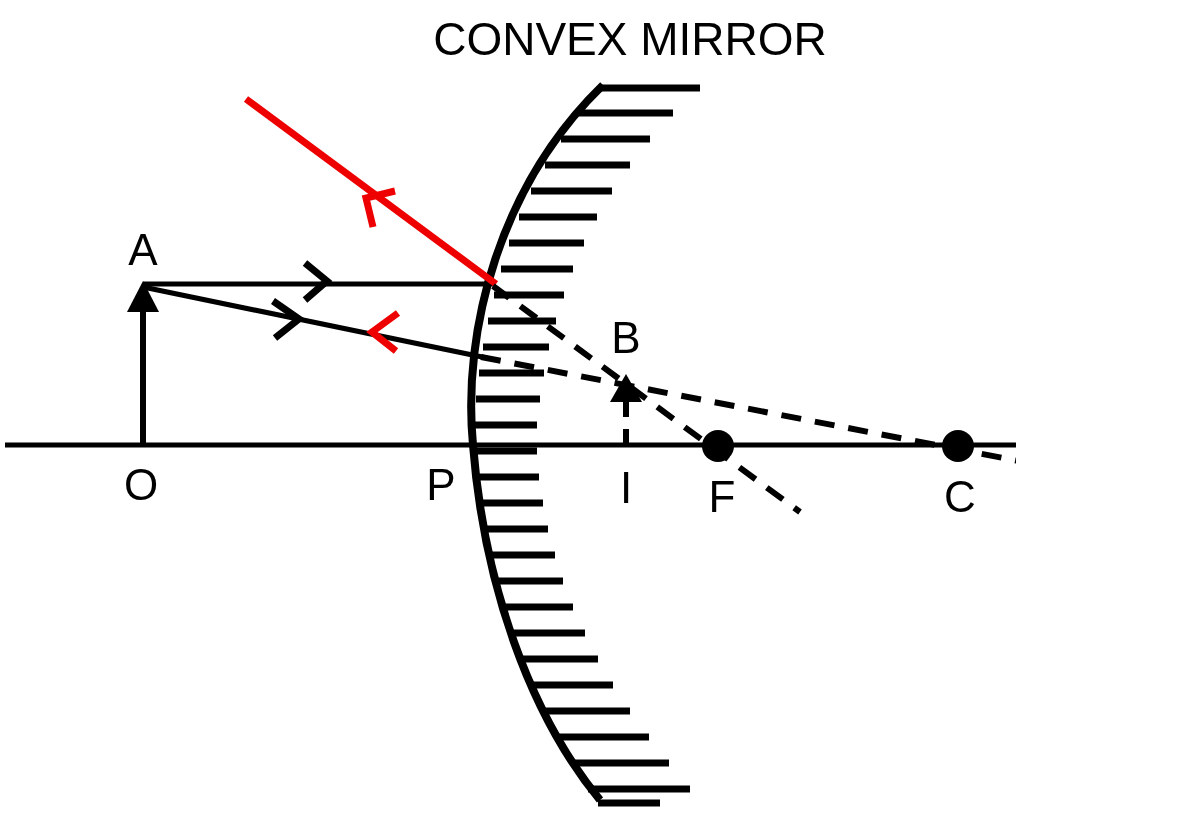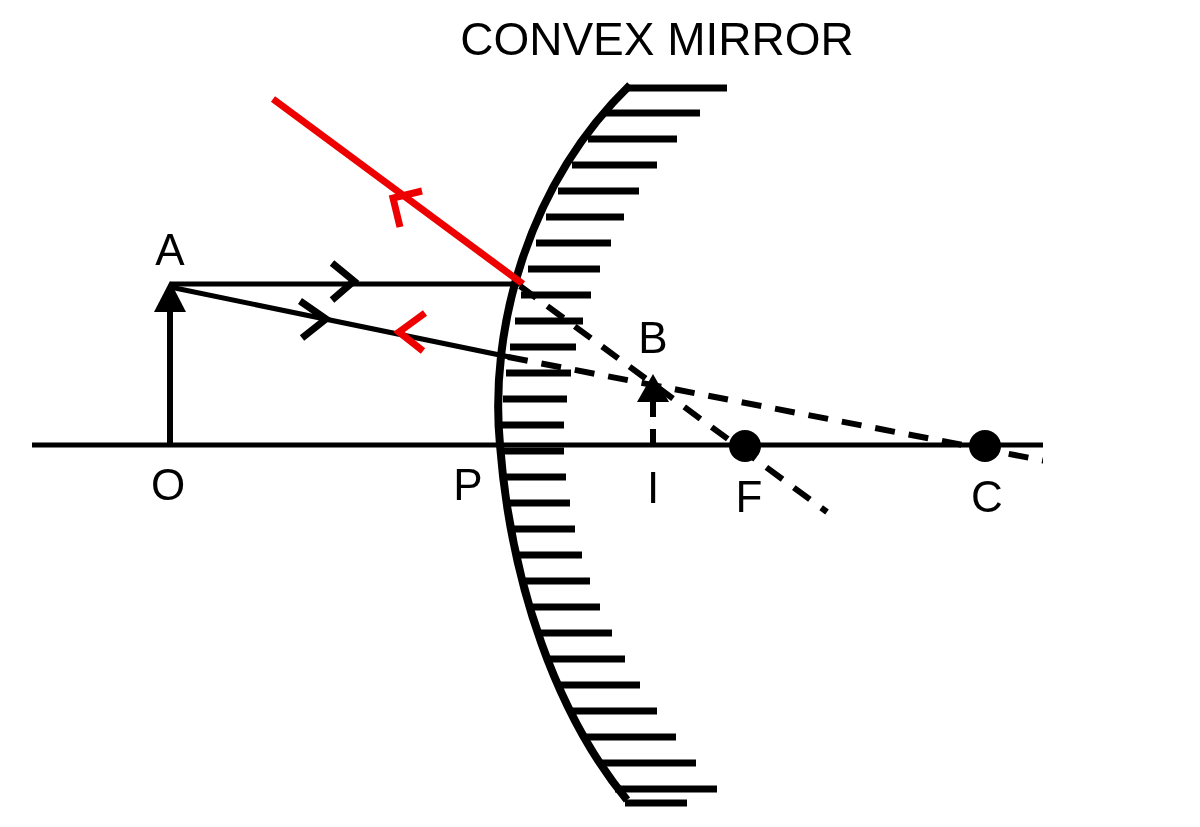--- a/index.html
+++ b/index.html
@@ -10,21 +10,20 @@
   }
   body {
     font-family: "Liberation Sans", sans-serif;
   }
   #stage {
     position: relative;
     width: 1016px;
     height: 827px;
     background: #ffffff;
     overflow: hidden;
-    margin-left: 27px;
   }
   #diagram {
     position: absolute;
     left: 0;
     top: 0;
     width: 1200px;
     height: 827px;
   }
   .lbl {
     font-family: "Liberation Sans", sans-serif;

